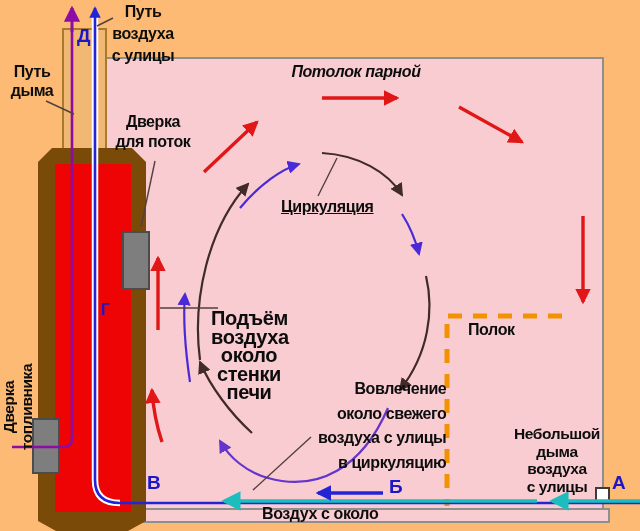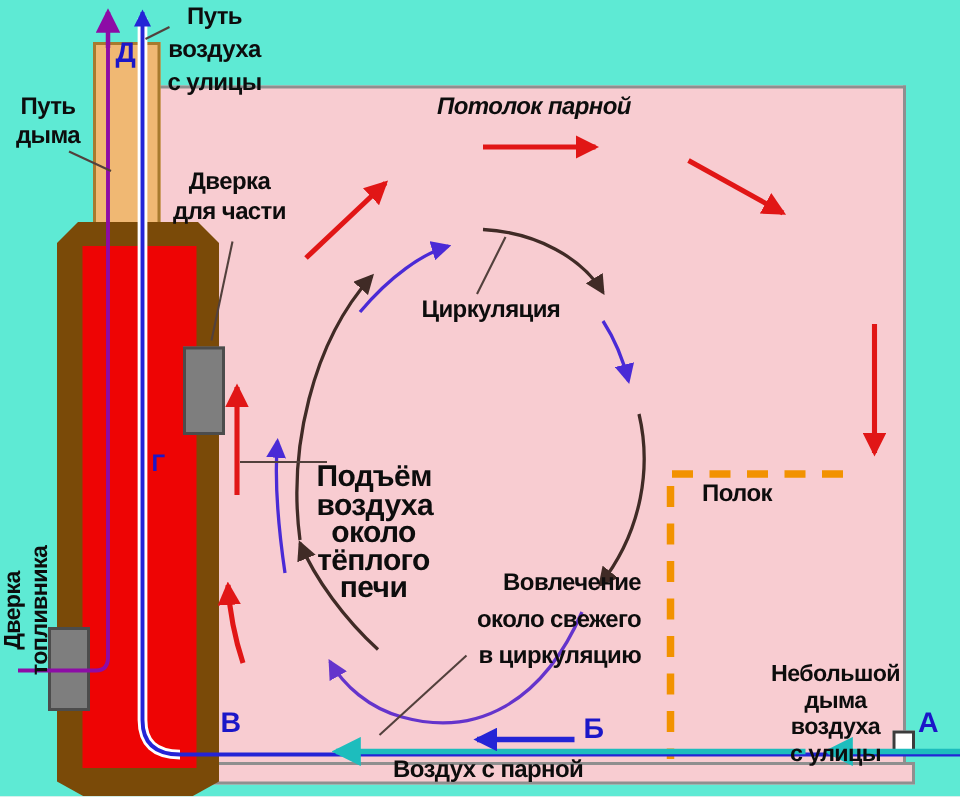--- a/index.html
+++ b/index.html
@@ -1,16 +1,16 @@
 <!DOCTYPE html>
 <html style="--room_pink: #f8ccd1; --chimney_tan: #f0b873; --chimney_border: #a87a2e; --stove_brown: #7a4a08; --fire_red: #ee0404; --door_gray: #7e7e7e; --door_border: #4c4c4c; --wall_gray: #8f8f8f; --smoke_purple: #8d0ca6; --pipe_blue: #2424d6; --cyan: #1dbdbd; --red_arrow: #e11616; --dark_arrow: #402b26; --circ_blue: #4a2ad6; --circ_violet: #6434cc; --bench_orange: #f29200; --point_blue: #1b16c8; --text_black: #0d0d0d; --callout: #52403c;"><head>
 <meta charset="utf-8">
 <style>
   html,body{margin:0;padding:0;background:#fff;}
-  .stage{position:relative;width:640px;height:531px;overflow:hidden;background:#5eead4;
+  .stage{position:relative;width:640px;height:531px;overflow:hidden;background:#fdba74;
          font-family:"Liberation Sans",sans-serif;font-weight:700;color:var(--text_black);}
   .abs{position:absolute;}
   .room{left:100px;top:57px;width:502px;height:451px;background:var(--room_pink);
         border-top:2px solid var(--wall_gray);border-right:2px solid var(--wall_gray);}
   .floor-band{left:136px;top:508px;width:470px;height:11px;background:var(--room_pink);
         border:2px solid var(--wall_gray);}
   .chimney{left:62px;top:28px;width:41px;height:122px;background:var(--chimney_tan);
         border:2px solid var(--chimney_border);}
   .stove{left:38px;top:148px;width:108px;height:383px;background:var(--stove_brown);
         clip-path:polygon(14px 0,94px 0,108px 14px,108px 373px,90px 383px,18px 383px,0 373px,0 14px);}
@@ -126,63 +126,64 @@
     <span>с улицы</span>
   </div>
 
   <div class="lbl" style="left:2px;top:62px;width:60px;line-height:19px;">
     <span>Путь</span>
     <span>дыма</span>
   </div>
 
   <div class="lbl" style="left:113px;top:112px;width:80px;">
     <span>Дверка</span>
-    <span>для части</span>
+    <span>для поток</span>
   </div>
 
   <div class="lbl rot" style="left:0px;top:482px;width:150px;height:38px;line-height:18px;font-size:15.5px;">
     <span>Дверка</span>
     <span>топливника</span>
   </div>
 
   <div class="lbl" style="left:286px;top:62px;width:140px;font-style:italic;">
     <span>Потолок парной</span>
   </div>
 
-  <div class="lbl" style="left:281px;top:197px;">
+  <div class="lbl" style="left:281px;top:197px;text-decoration:underline;">
     <span>Циркуляция</span>
   </div>
 
   <div class="lbl" style="left:211px;top:295px;width:76px;font-size:20px;line-height:18.5px;margin-top:14px;">
     <span>Подъём</span>
     <span>воздуха</span>
     <span>около</span>
-    <span>тёплого</span>
+    <span>стенки</span>
     <span>печи</span>
   </div>
 
   <div class="lbl" style="left:318px;top:377px;text-align:right;line-height:24.5px;">
     <span>Вовлечение</span>
     <span>около свежего</span>
+    <span>воздуха с улицы</span>
     <span>в циркуляцию</span>
   </div>
 
   <div class="lbl" style="left:468px;top:320px;">
     <span>Полок</span>
   </div>
 
-  <div class="lbl" style="left:501px;top:425px;width:112px;font-size:15.5px;line-height:17.5px;margin-top:16px;">
+  <div class="lbl" style="left:501px;top:425px;width:112px;font-size:15.5px;line-height:17.5px;">
     <span>Небольшой</span>
     <span>дыма</span>
     <span>воздуха</span>
     <span>с улицы</span>
   </div>
 
   <div class="lbl" style="left:262px;top:504px;">
-    <span>Воздух с парной</span>
+    <span>Воздух с около</span>
   </div>
 
   <div class="pt" style="left:77px;top:25px;">Д</div>
   <div class="pt" style="left:101px;top:301px;font-size:16px;">Г</div>
   <div class="pt" style="left:147px;top:472px;">В</div>
   <div class="pt" style="left:389px;top:476px;">Б</div>
   <div class="pt" style="left:612px;top:472px;">А</div>
 
 </div>
 

